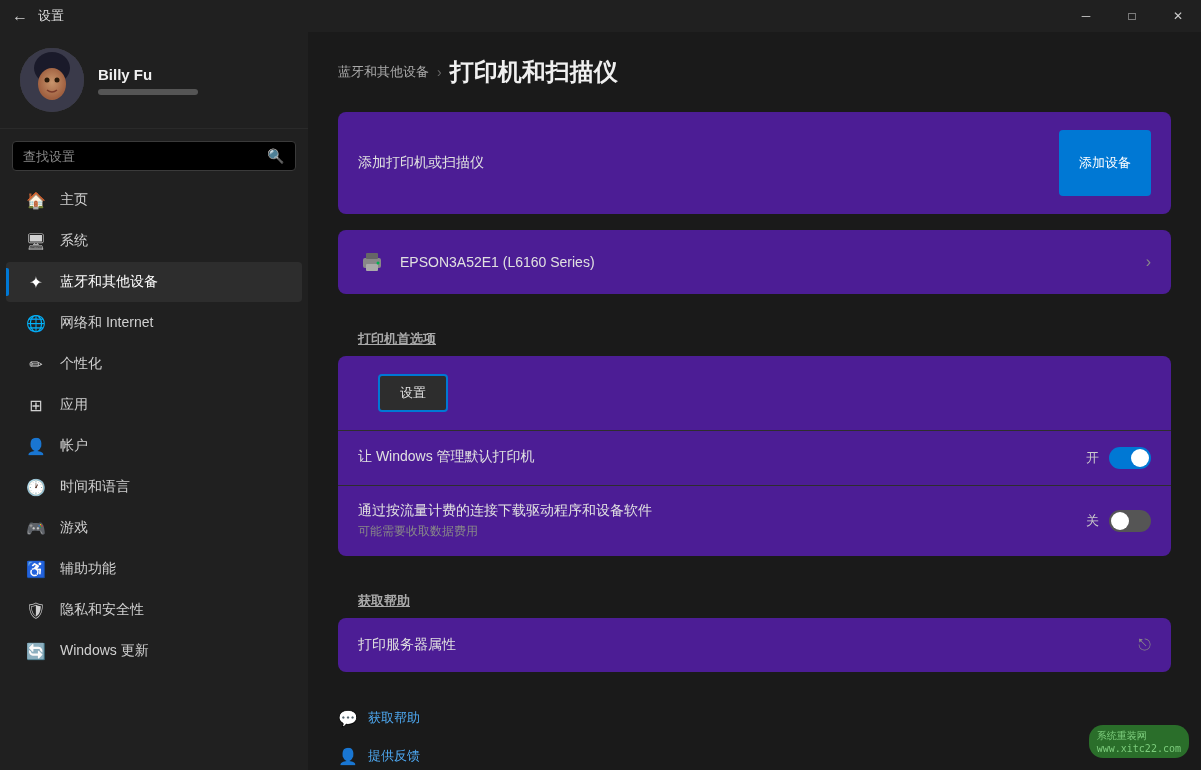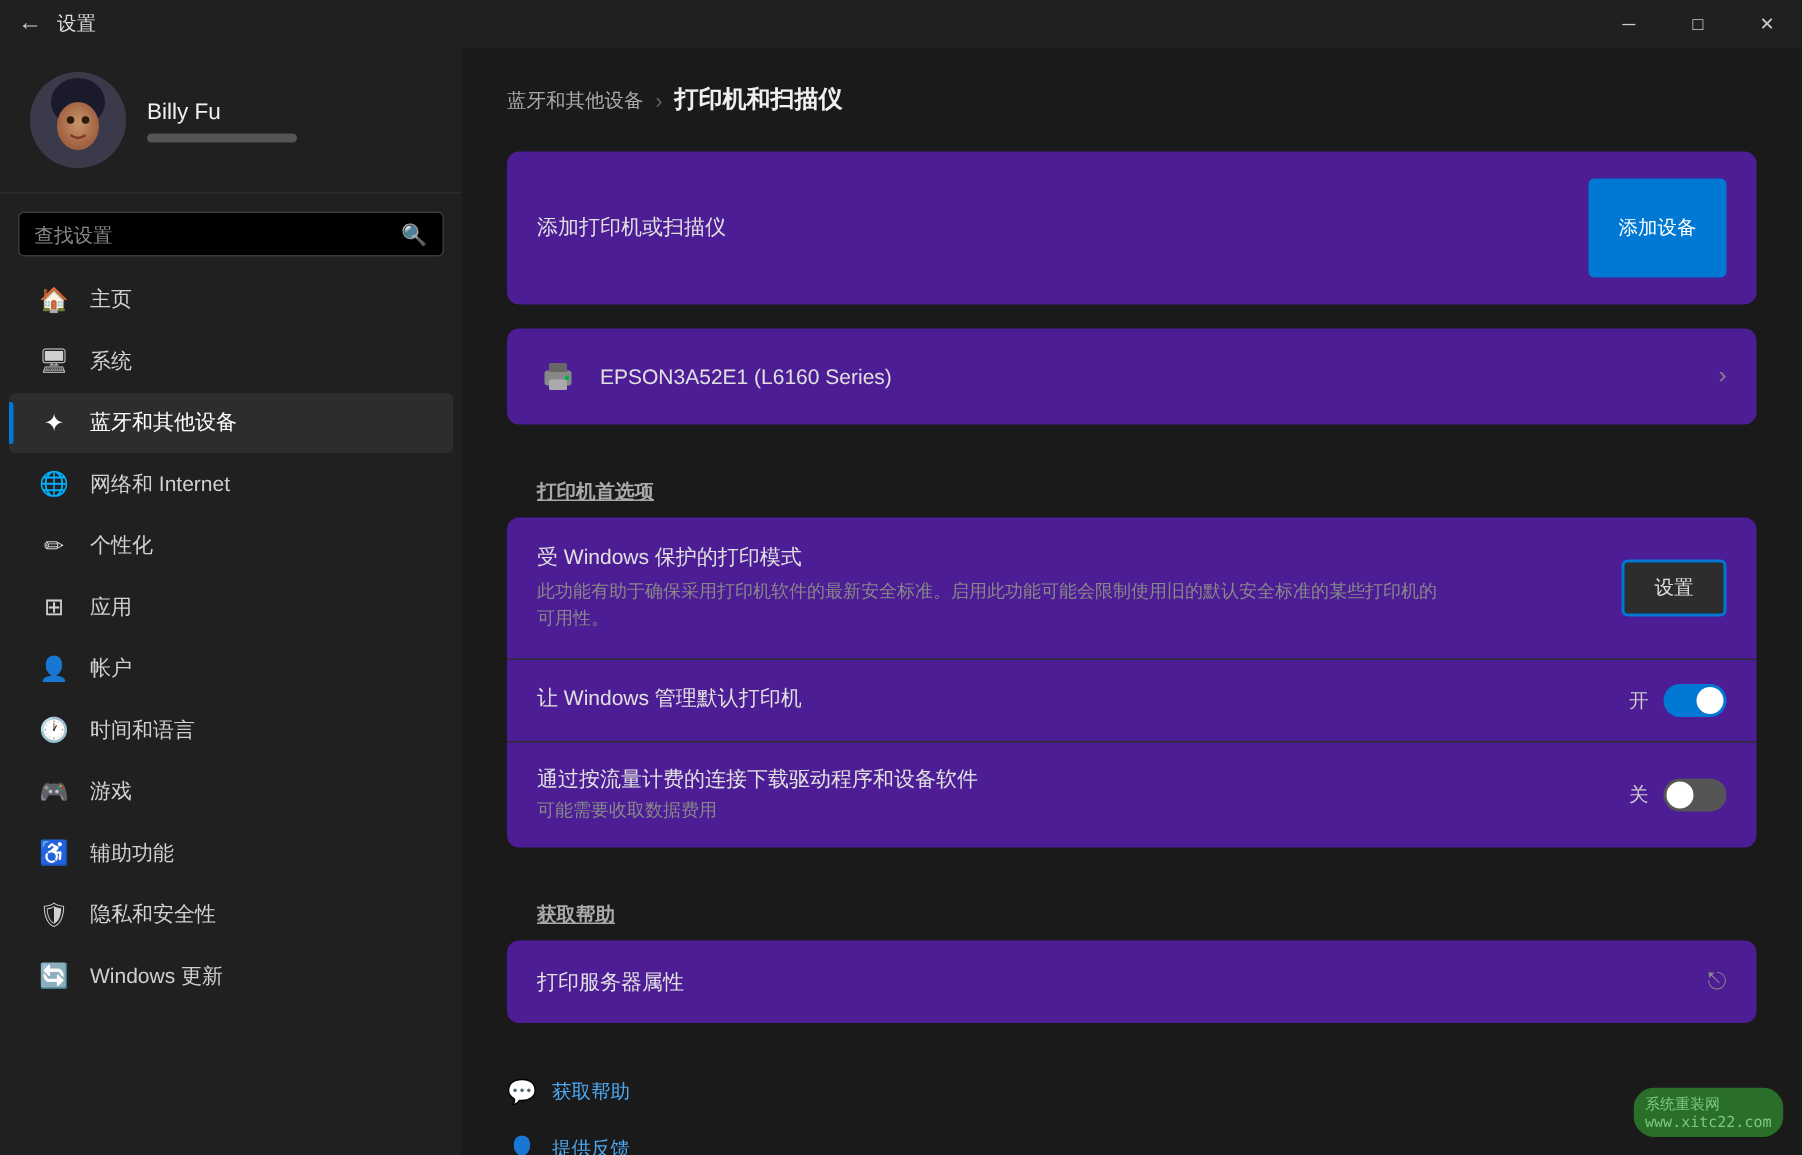--- a/index.html
+++ b/index.html
@@ -94,21 +94,21 @@
       width: 100%;
       height: 100%;
     }
     .user-info {
       display: flex;
       flex-direction: column;
       gap: 6px;
     }
     .user-name {
       font-size: 15px;
-      font-weight: 400;
+      font-weight: 700;
       color: #f0f0f0;
     }
     .user-bar {
       width: 100px;
       height: 6px;
       background: #555;
       border-radius: 3px;
     }
 
     .search-box {
@@ -185,21 +185,21 @@
       gap: 8px;
       margin-bottom: 24px;
     }
     .breadcrumb-item {
       font-size: 13px;
       color: #aaa;
       cursor: pointer;
     }
     .breadcrumb-sep { color: #666; font-size: 14px; }
     .breadcrumb-current {
-      font-size: 16px;
+      font-size: 24px;
       font-weight: 600;
       color: #f0f0f0;
       font-family: Liberation Mono, monospace;
     }
 
     
     .card {
       background: #4c1d95;
       border-radius: 8px;
       margin-bottom: 16px;
@@ -528,24 +528,20 @@
         </div>
         <span class="chevron-right">›</span>
       </div>
     </div>
 
     <div class="section-label">打印机首选项</div>
 
     <div class="card">
 
       <div class="protected-row">
-        <div class="protected-row-text">
-          <div class="title">受 Windows 保护的打印模式</div>
-          <div class="desc">此功能有助于确保采用打印机软件的最新安全标准。启用此功能可能会限制使用旧的默认安全标准的某些打印机的可用性。</div>
-        </div>
         <button class="settings-btn">设置</button>
       </div>
 
       <div class="toggle-row">
         <div class="toggle-row-left">
           <div class="main-text">让 Windows 管理默认打印机</div>
         </div>
         <div class="toggle-right">
           <span class="toggle-label">开</span>
           <div class="toggle on">

